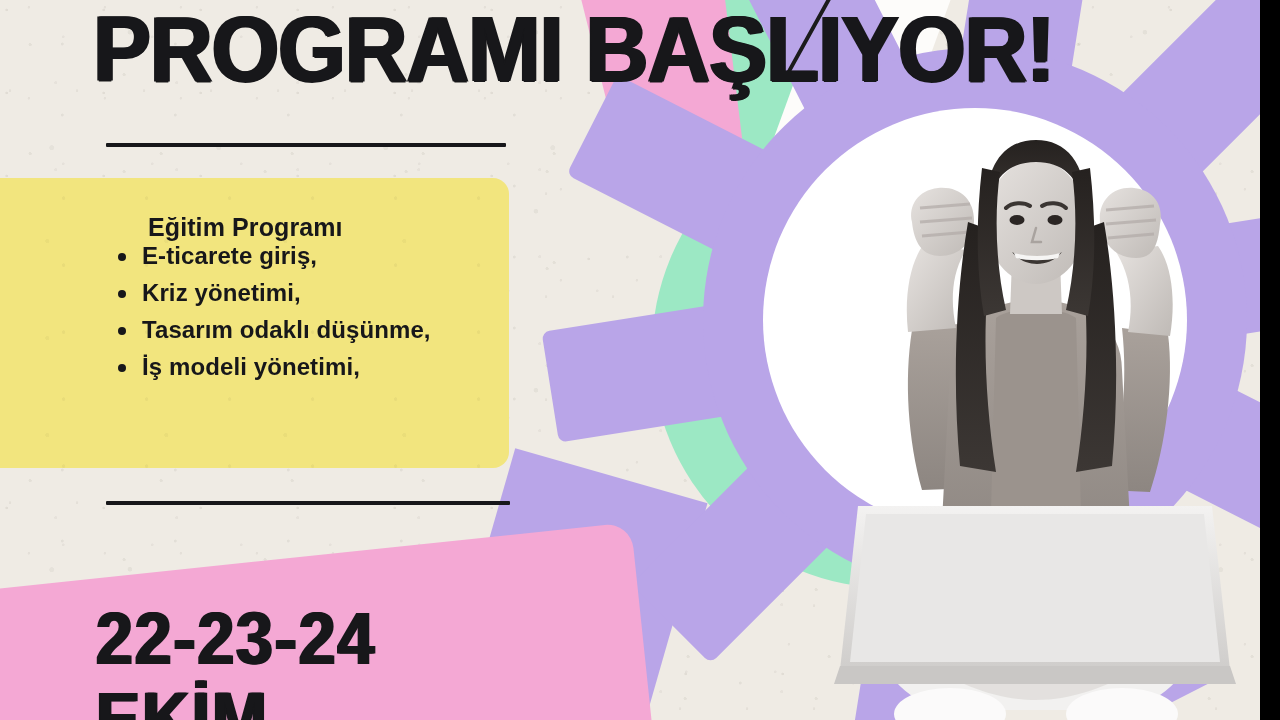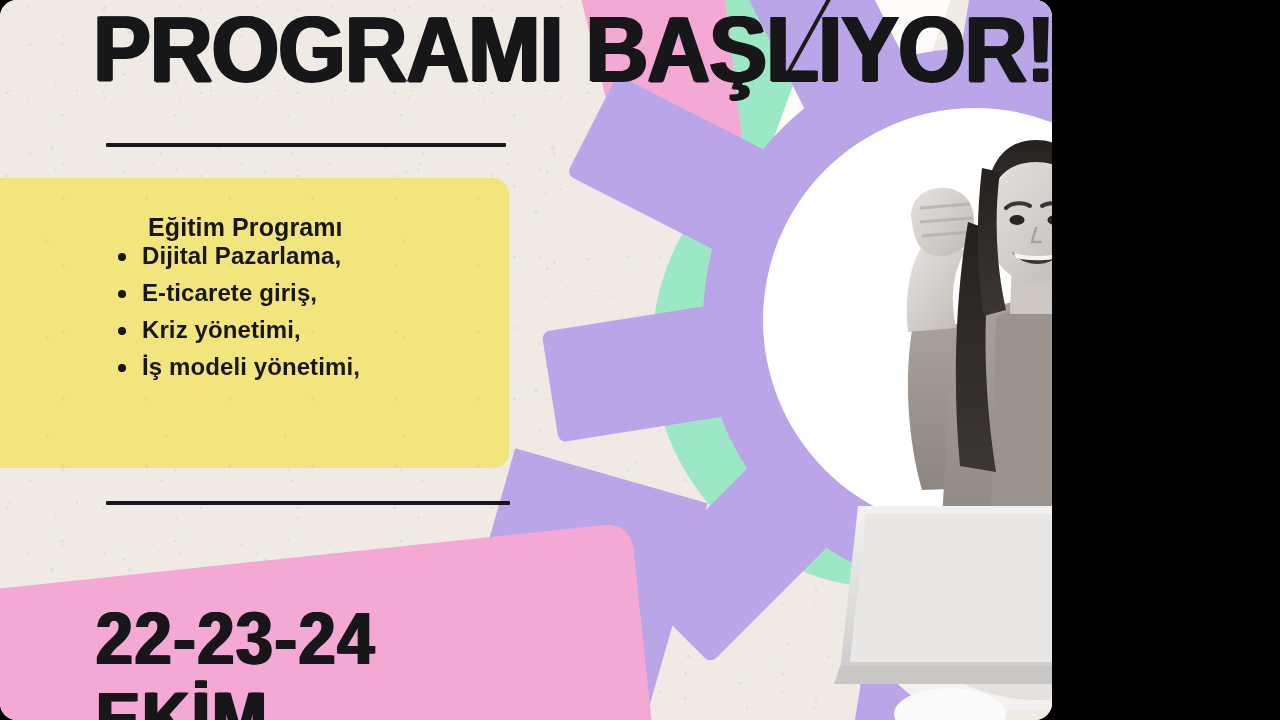--- a/index.html
+++ b/index.html
@@ -3,26 +3,25 @@
 <meta charset="utf-8">
 <style>
   html, body {
     margin: 0;
     padding: 0;
     background: #000;
   }
 
   #poster {
     position: relative;
-    width: 1052px;
+    width: 1260px;
     height: 720px;
     overflow: hidden;
     background: #e5e5e5;
     font-family: "Liberation Sans", sans-serif;
-    border-radius: 17px;
     -webkit-font-smoothing: antialiased;
   }
 
   
   .paper-texture {
     position: absolute;
     inset: 0;
     background-color: #efebe4;
     background-image:
       radial-gradient(circle at 7% 12%, rgba(150,145,135,.16) 0 1.2px, transparent 1.6px),
@@ -359,23 +358,23 @@
 
   <div class="content">
 
     <h1 class="poster-title">PROGRAMI BAŞLIYOR!</h1>
 
     <div class="rule rule-top"></div>
 
     <h2 class="program-heading">Eğitim Programı</h2>
 
     <ul class="program-list">
-      <li>Dijital Pazarlama,</li>
       <li>E-ticarete giriş,</li>
       <li>Kriz yönetimi,</li>
+      <li>Tasarım odaklı düşünme,</li>
       <li>İş modeli yönetimi,</li>
     </ul>
 
     <div class="rule rule-bottom"></div>
 
     <p class="date-line">22-23-24</p>
 
     <p class="month-line">EKİM</p>
 
   </div>

